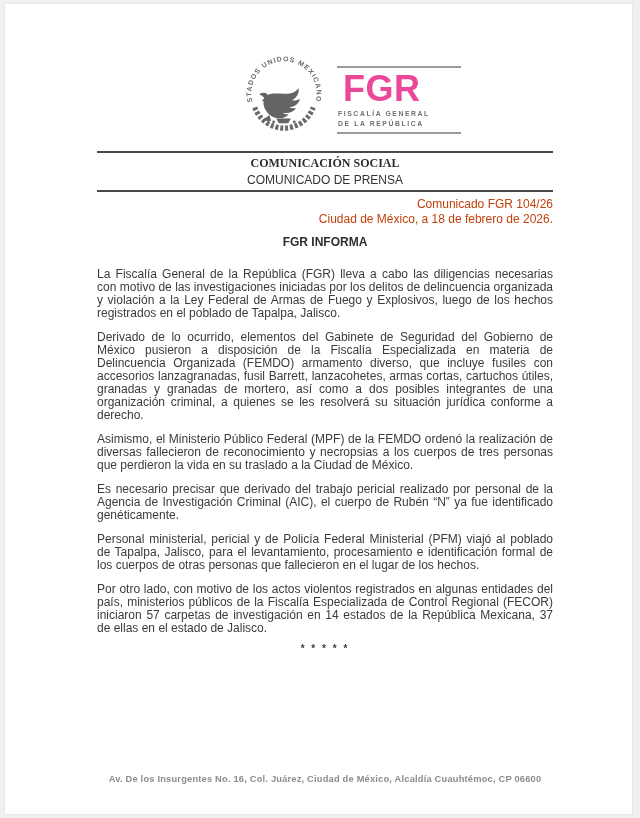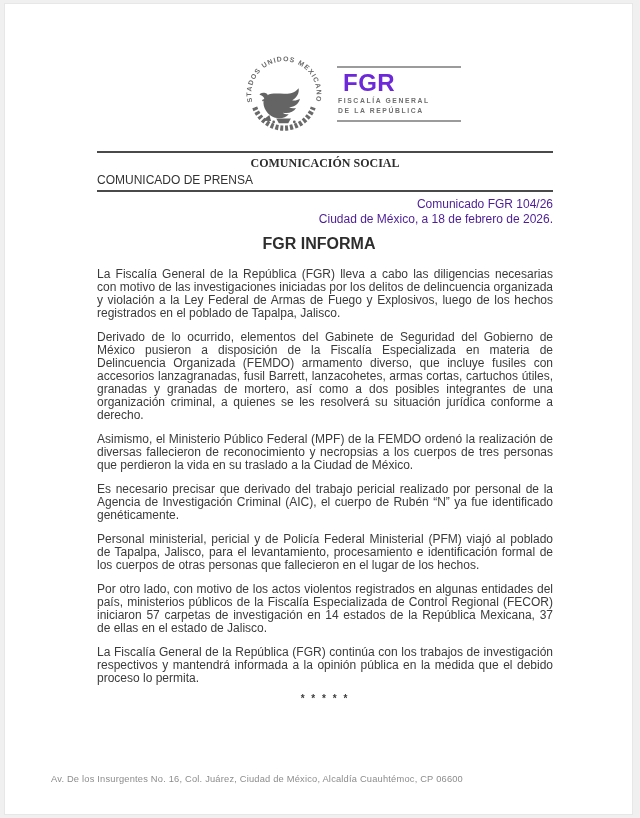--- a/index.html
+++ b/index.html
@@ -26,23 +26,23 @@
   .fgr-logo {
     position: absolute;
     left: 332px; top: 62px;
     width: 124px;
   }
   .logo-rule {
     height: 2px;
     background: #9b9b9b;
   }
   .logo-acronym {
-    font-size: 24px;
+    font-size: 36px;
     font-weight: bold;
-    color: #6d28d9;
+    color: #ec4899;
     letter-spacing: 0.5px;
     line-height: 1.05;
     padding: 2px 0 1px 6px;
   }
   .logo-sub {
     font-size: 6.8px;
     font-weight: bold;
     color: #6f6f6f;
     letter-spacing: 1.6px;
     line-height: 1.45;
@@ -66,40 +66,41 @@
     left: 92px; top: 152px; width: 456px;
     text-align: center;
     font-size: 12px;
     font-weight: bold;
     color: #2e2e2e;
     font-family: Liberation Serif, serif;
   }
   .masthead-subtitle {
     position: absolute;
     left: 92px; top: 169px; width: 456px;
+    text-align: center;
     font-size: 12px;
     color: #333333;
   }
 
   
   .meta {
     position: absolute;
     left: 92px; top: 193px; width: 456px;
     text-align: right;
     font-size: 12px;
     line-height: 15px;
-    color: #4c1d95;
+    color: #c2410c;
   }
 
   
   .doc-heading {
     position: absolute;
-    left: 86px; top: 231px; width: 456px;
+    left: 92px; top: 231px; width: 456px;
     text-align: center;
-    font-size: 16px;
+    font-size: 12px;
     font-weight: bold;
     color: #2e2e2e;
   }
   .body-text {
     position: absolute;
     left: 92px; top: 264px; width: 456px;
     font-size: 12px;
     line-height: 13px;
     color: #3b3b3b;
     text-align: justify;
@@ -111,23 +112,23 @@
     font-weight: bold;
     letter-spacing: 2px;
     color: #3b3b3b;
     margin-top: -4px;
   }
 
   
   .footer-address {
     position: absolute;
     left: 46px; top: 770px; width: 548px;
-    text-align: left;
+    text-align: center;
     font-size: 9.3px;
-    font-weight: normal;
+    font-weight: bold;
     color: #8c8c8c;
     letter-spacing: 0.2px;
   }
 </style>
 </head>
 <body>
 
 <div class="page">
 
   <svg class="seal" viewBox="0 0 100 100" aria-hidden="true">
@@ -170,19 +171,18 @@
 
   <div class="doc-heading">FGR INFORMA</div>
 
   <div class="body-text">
     <p>La Fiscalía General de la República (FGR) lleva a cabo las diligencias necesarias con motivo de las investigaciones iniciadas por los delitos de delincuencia organizada y violación a la Ley Federal de Armas de Fuego y Explosivos, luego de los hechos registrados en el poblado de Tapalpa, Jalisco.</p>
     <p>Derivado de lo ocurrido, elementos del Gabinete de Seguridad del Gobierno de México pusieron a disposición de la Fiscalía Especializada en materia de Delincuencia Organizada (FEMDO) armamento diverso, que incluye fusiles con accesorios lanzagranadas, fusil Barrett, lanzacohetes, armas cortas, cartuchos útiles, granadas y granadas de mortero, así como a dos posibles integrantes de una organización criminal, a quienes se les resolverá su situación jurídica conforme a derecho.</p>
     <p>Asimismo, el Ministerio Público Federal (MPF) de la FEMDO ordenó la realización de diversas fallecieron de reconocimiento y necropsias a los cuerpos de tres personas que perdieron la vida en su traslado a la Ciudad de México.</p>
     <p>Es necesario precisar que derivado del trabajo pericial realizado por personal de la Agencia de Investigación Criminal (AIC), el cuerpo de Rubén “N” ya fue identificado genéticamente.</p>
     <p>Personal ministerial, pericial y de Policía Federal Ministerial (PFM) viajó al poblado de Tapalpa, Jalisco, para el levantamiento, procesamiento e identificación formal de los cuerpos de otras personas que fallecieron en el lugar de los hechos.</p>
     <p>Por otro lado, con motivo de los actos violentos registrados en algunas entidades del país, ministerios públicos de la Fiscalía Especializada de Control Regional (FECOR) iniciaron 57 carpetas de investigación en 14 estados de la República Mexicana, 37 de ellas en el estado de Jalisco.</p>
-    <p>La Fiscalía General de la República (FGR) continúa con los trabajos de investigación respectivos y mantendrá informada a la opinión pública en la medida que el debido proceso lo permita.</p>
     <div class="separator">* * * * *</div>
   </div>
 
   <div class="footer-address">Av. De los Insurgentes No. 16, Col. Juárez, Ciudad de México, Alcaldía Cuauhtémoc, CP 06600</div>
 
 </div>
 
 </body></html>

